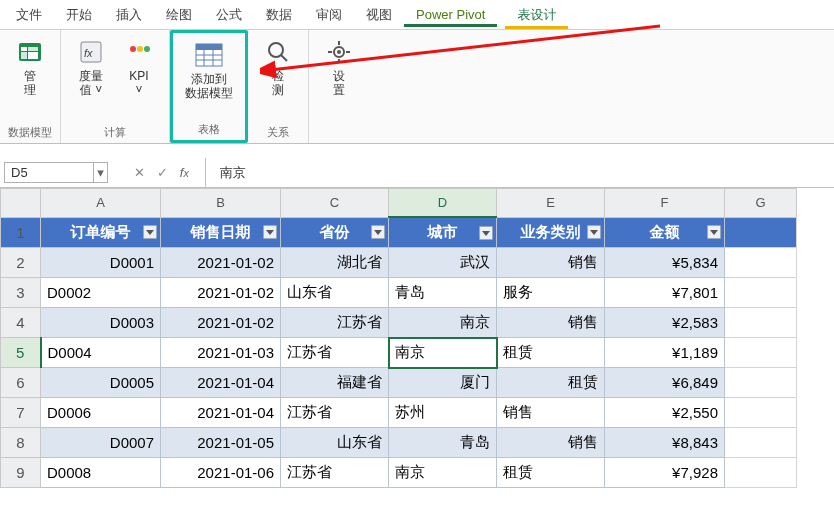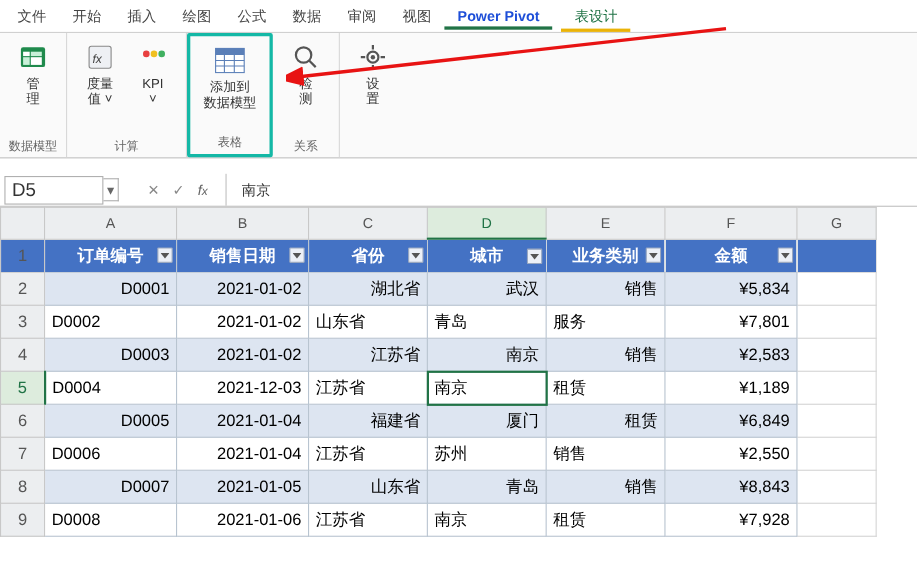--- a/index.html
+++ b/index.html
@@ -21,22 +21,22 @@
     height: 30px;
     padding: 0 4px;
     background: #fff;
   }
   .ribbon-tab {
     padding: 5px 12px;
     color: #444;
     cursor: pointer;
   }
   .ribbon-tab.active {
-    color: #1d4ed8;
-    font-weight: 700;
+    color: #4d7c0f;
+    font-weight: 400;
     border-bottom: 3px solid #217346;
     padding-bottom: 2px;
   }
   .ribbon-tab.context {
     color: #217346;
     border-bottom: 3px solid #eab308;
     padding-bottom: 2px;
   }
   
   .ribbon {
@@ -89,21 +89,21 @@
     align-items: center;
     height: 30px;
     border-bottom: 1px solid #c0c0c0;
     padding: 0 4px;
     margin-top: 14px;
   }
   .name-box {
     width: 90px;
     border: 1px solid #b0b0b0;
     padding: 2px 6px;
-    font-size: 17px;
+    font-size: 13px;
     color: #333;
     background: #fff;
   }
   .name-drop {
     width: 14px;
     text-align: center;
     color: #666;
     border: 1px solid #b0b0b0;
     border-left: none;
     padding: 2px 0;
@@ -410,21 +410,21 @@
           <td class="cell num ">2021-01-02</td>
           <td class="cell  ">江苏省</td>
           <td class="cell  ">南京</td>
           <td class="cell  ">销售</td>
           <td class="cell num ">¥2,583</td>
           <td class="cell" style="background:#fff;border:1px solid #d4d4d4"></td>
         </tr>
         <tr class="">
           <td class="rowhdr selrow">5</td>
           <td class="cell  ">D0004</td>
-          <td class="cell num ">2021-12-03</td>
+          <td class="cell num ">2021-01-03</td>
           <td class="cell  ">江苏省</td>
           <td class="cell  active-cell">南京</td>
           <td class="cell  ">租赁</td>
           <td class="cell num ">¥1,189</td>
           <td class="cell" style="background:#fff;border:1px solid #d4d4d4"></td>
         </tr>
         <tr class="stripe">
           <td class="rowhdr ">6</td>
           <td class="cell  ">D0005</td>
           <td class="cell num ">2021-01-04</td>

